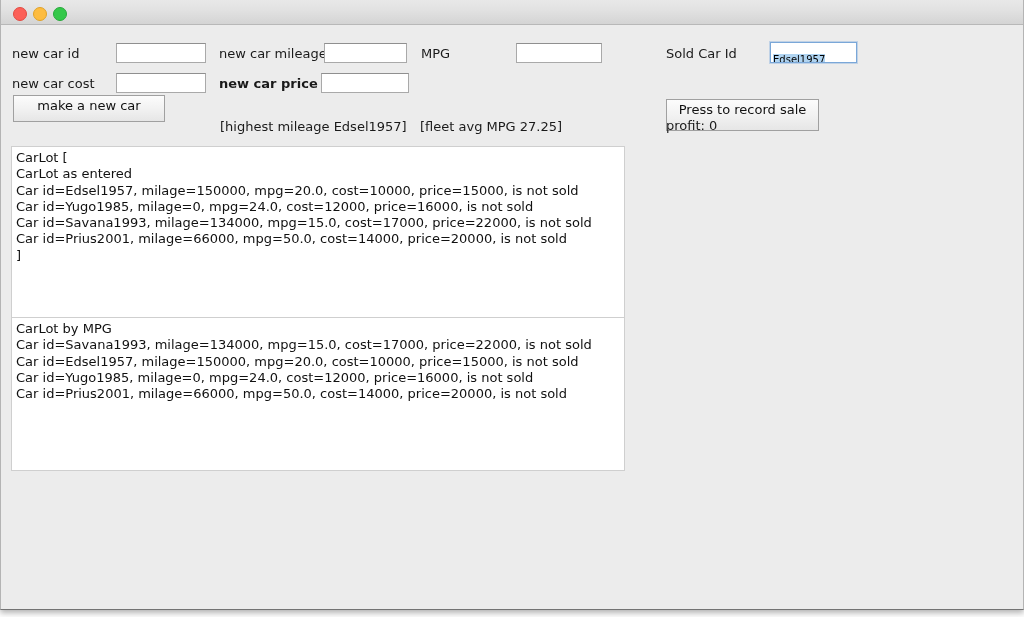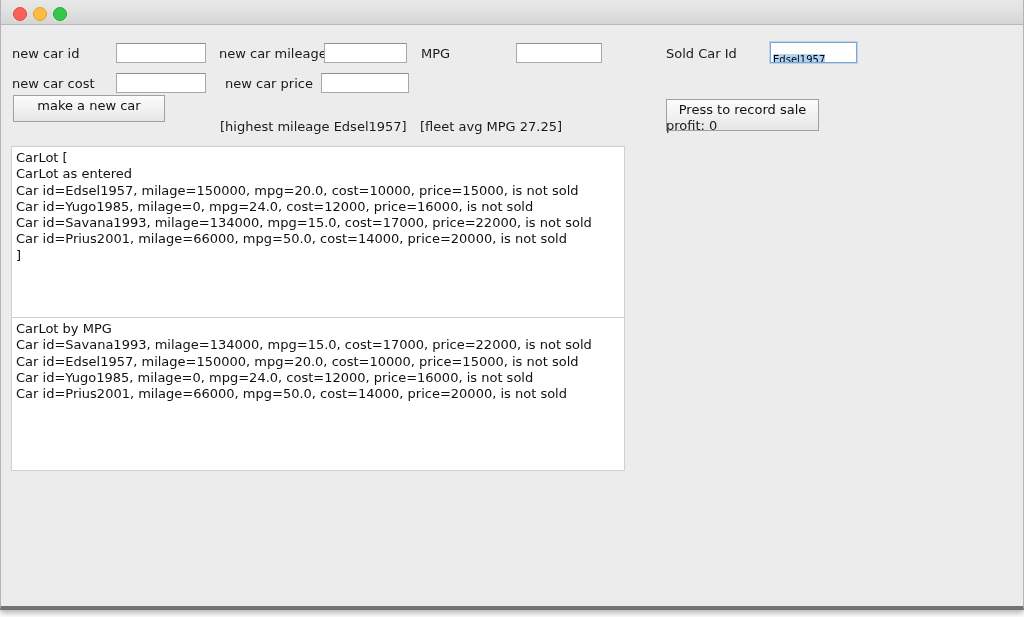--- a/index.html
+++ b/index.html
@@ -17,21 +17,21 @@
   
   .window {
     position: absolute;
     left: 0;
     top: 0;
     width: 1024px;
     height: 610px;
     background: #ececec;
     border-left: 1px solid #b4b4b4;
     border-right: 1px solid #b4b4b4;
-    border-bottom: 4px solid #737373;
+    border-bottom: 1px solid #737373;
     box-sizing: border-box;
     box-shadow: 0 3px 6px rgba(0,0,0,0.30);
     overflow: hidden;
   }
   .titlebar {
     position: absolute;
     left: 0; top: 0;
     width: 100%;
     height: 25px;
     background: linear-gradient(to bottom, #e8e8e8 0%, #e2e2e2 40%, #d4d4d4 100%);
@@ -133,21 +133,21 @@
 
     <div class="lbl" style="left:218px; top:21px;">new car mileage</div>
     <div class="tfield" style="left:323px; top:18px; width:83px; height:20px;"></div>
 
     <div class="lbl" style="left:420px; top:21px;">MPG</div>
     <div class="tfield" style="left:515px; top:18px; width:86px; height:20px;"></div>
 
     <div class="lbl" style="left:11px; top:51px;">new car cost</div>
     <div class="tfield" style="left:115px; top:48px; width:90px; height:20px;"></div>
 
-    <div class="lbl" style="left:224px; top:51px;">new car price</div>
+    <div class="lbl" style="left:218px; top:51px;font-weight:bold;">new car price</div>
     <div class="tfield" style="left:320px; top:48px; width:88px; height:20px;"></div>
 
     <div class="btn" style="left:12px; top:70px; width:152px; height:27px;">make a new car</div>
 
     <div class="lbl" style="left:12px; top:106px;margin-top:20px;">[best MPG Prius2001]</div>
     <div class="lbl" style="left:219px; top:94px;">[highest mileage Edsel1957]</div>
     <div class="lbl" style="left:419px; top:94px;">[fleet avg MPG 27.25]</div>
 
     <div class="lbl" style="left:665px; top:21px;">Sold Car Id</div>
     <div class="tfield focused" style="left:769px; top:17px; width:87px; height:21px;"><span class="sel">Edsel1957</span></div>

